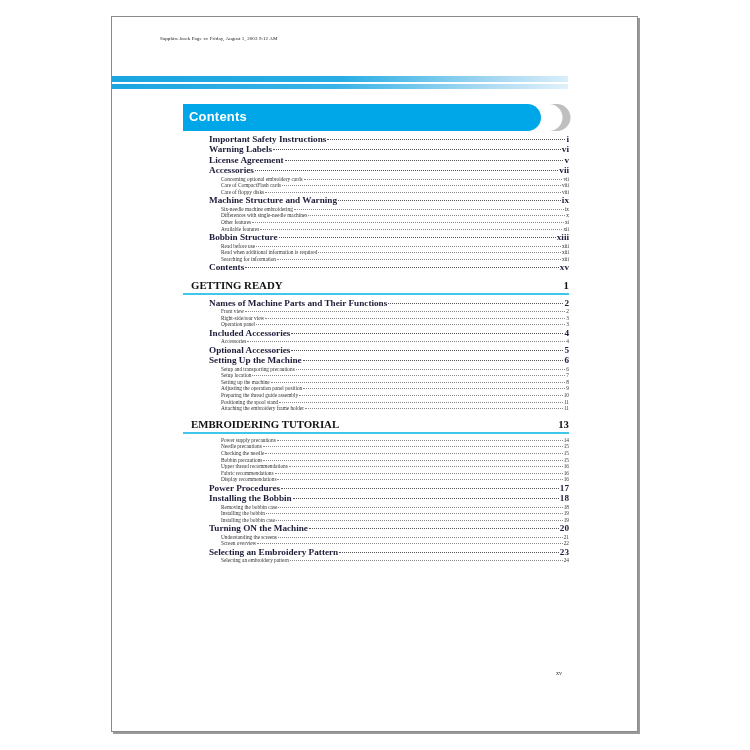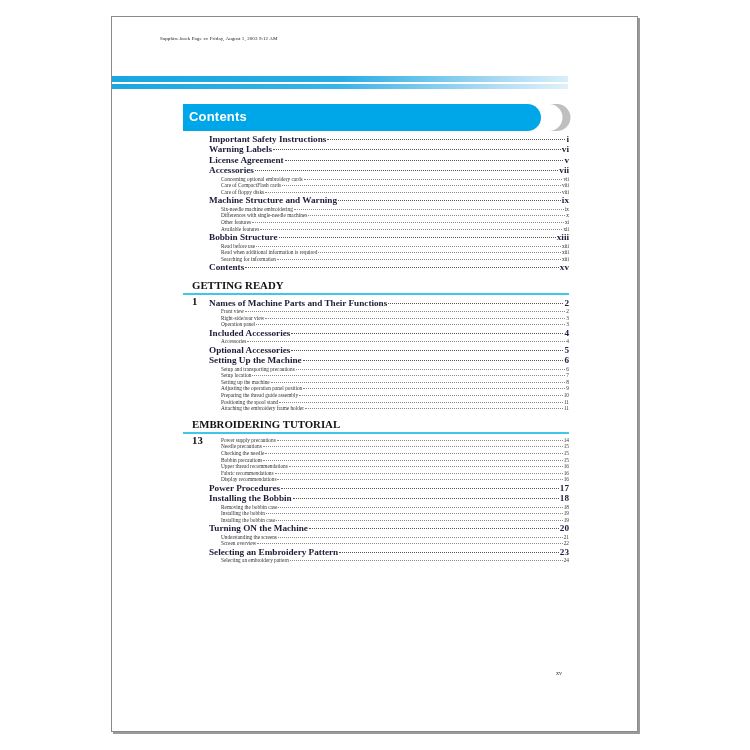--- a/index.html
+++ b/index.html
@@ -34,21 +34,21 @@
     }
     .toc { position: absolute; left: 183px; top: 134px; width: 386px; }
     .row { position: relative; display: flex; align-items: baseline; white-space: nowrap; }
     .row .t { flex: 0 0 auto; }
     .row .d { flex: 1 1 auto; border-bottom: 1px dotted #555; margin: 0 1px; transform: translateY(-2px); }
     .row .p { flex: 0 0 auto; }
     .l1row { padding-left: 26px; font-weight: bold; font-size: 9.2px; height: 10.4px; line-height: 10.4px; color: #1d1d3a; }
     .l2row { padding-left: 38px; font-size: 5.3px; height: 6.6px; line-height: 6.6px; color: #333; }
     .l2row .d { border-bottom: 1px dotted #888; transform: translateY(-1px); }
     .chapter { font-weight: bold; font-size: 10.8px; color: #111; height: 16px; line-height: 16px;
-      padding-left: 8px; border-bottom: 2px solid #3fc6ea; margin-bottom: 3px; margin-top: 4px; flex-direction: column; }
+      padding-left: 8px; border-bottom: 2px solid #3fc6ea; margin-bottom: 3px; margin-top: 4px; }
     .chapter .d { border: none; }
     .folio { position: absolute; left: 556px; top: 670px; font-size: 6px; color: #333; }
   </style>
 </head>
 <body>
 
 <div class="page"></div>
 <div class="runhead">Sapphire.book  Page xv  Friday, August 1, 2003  9:12 AM</div>
 
 <div class="band">

